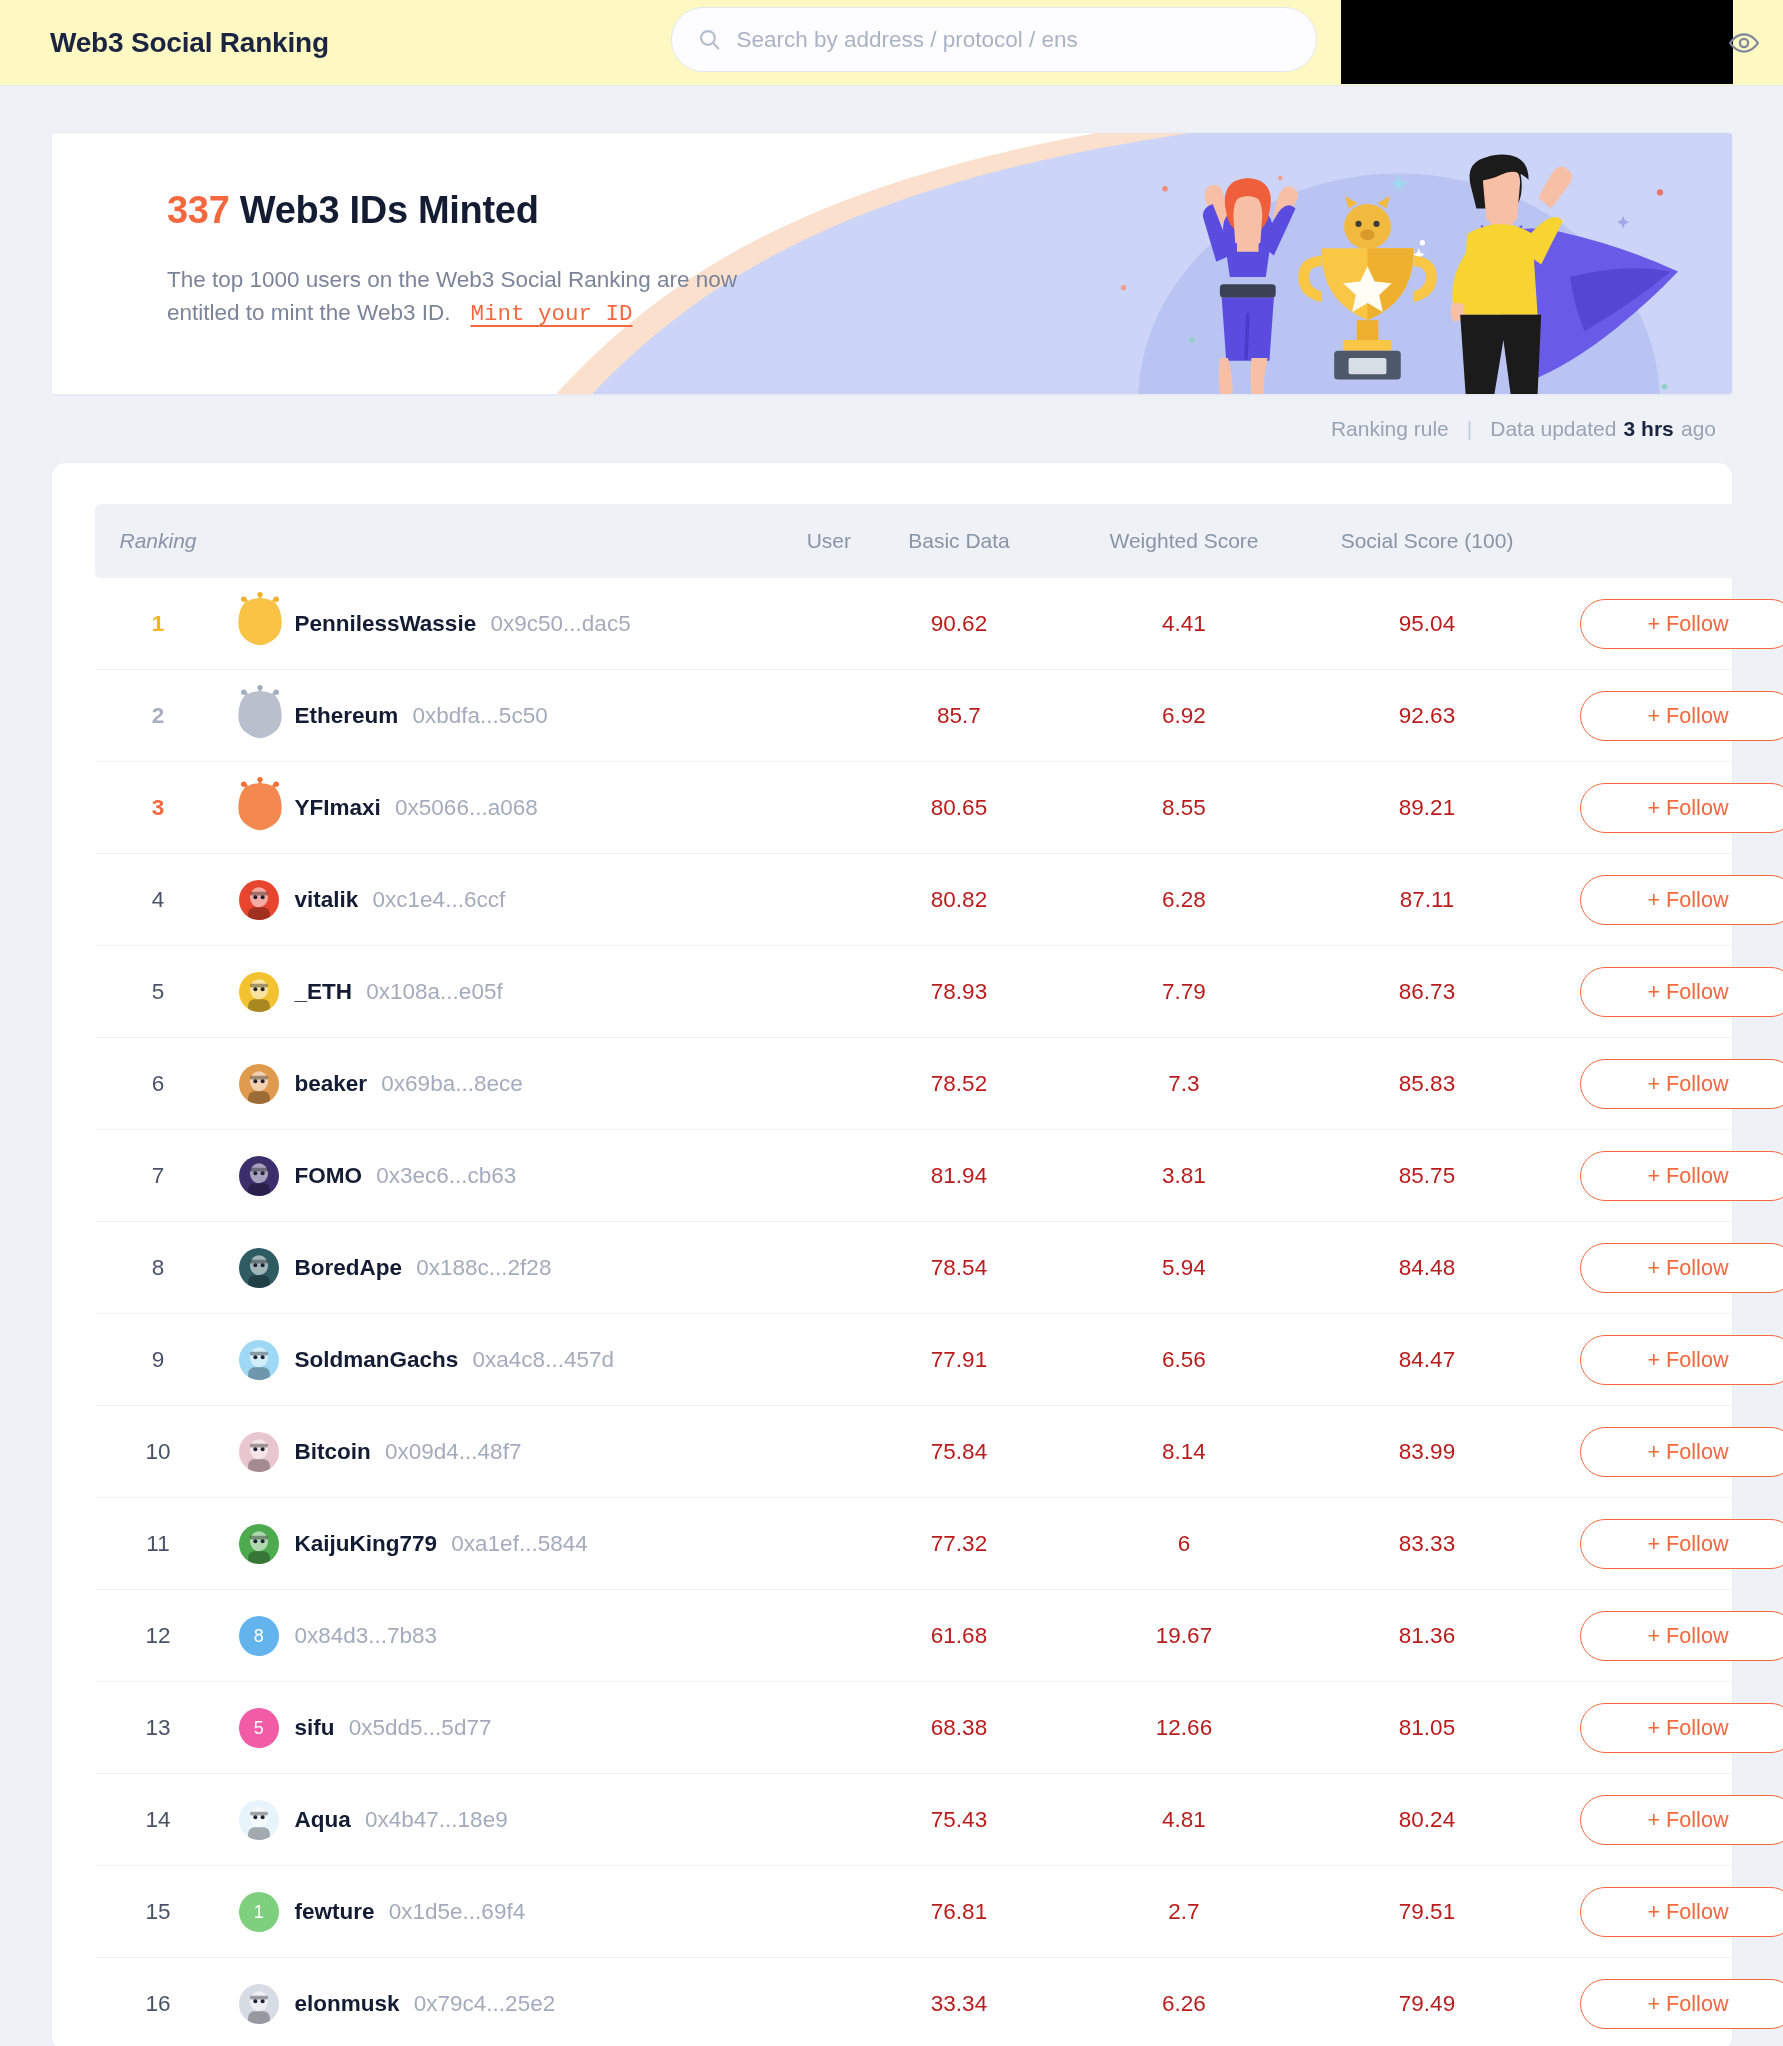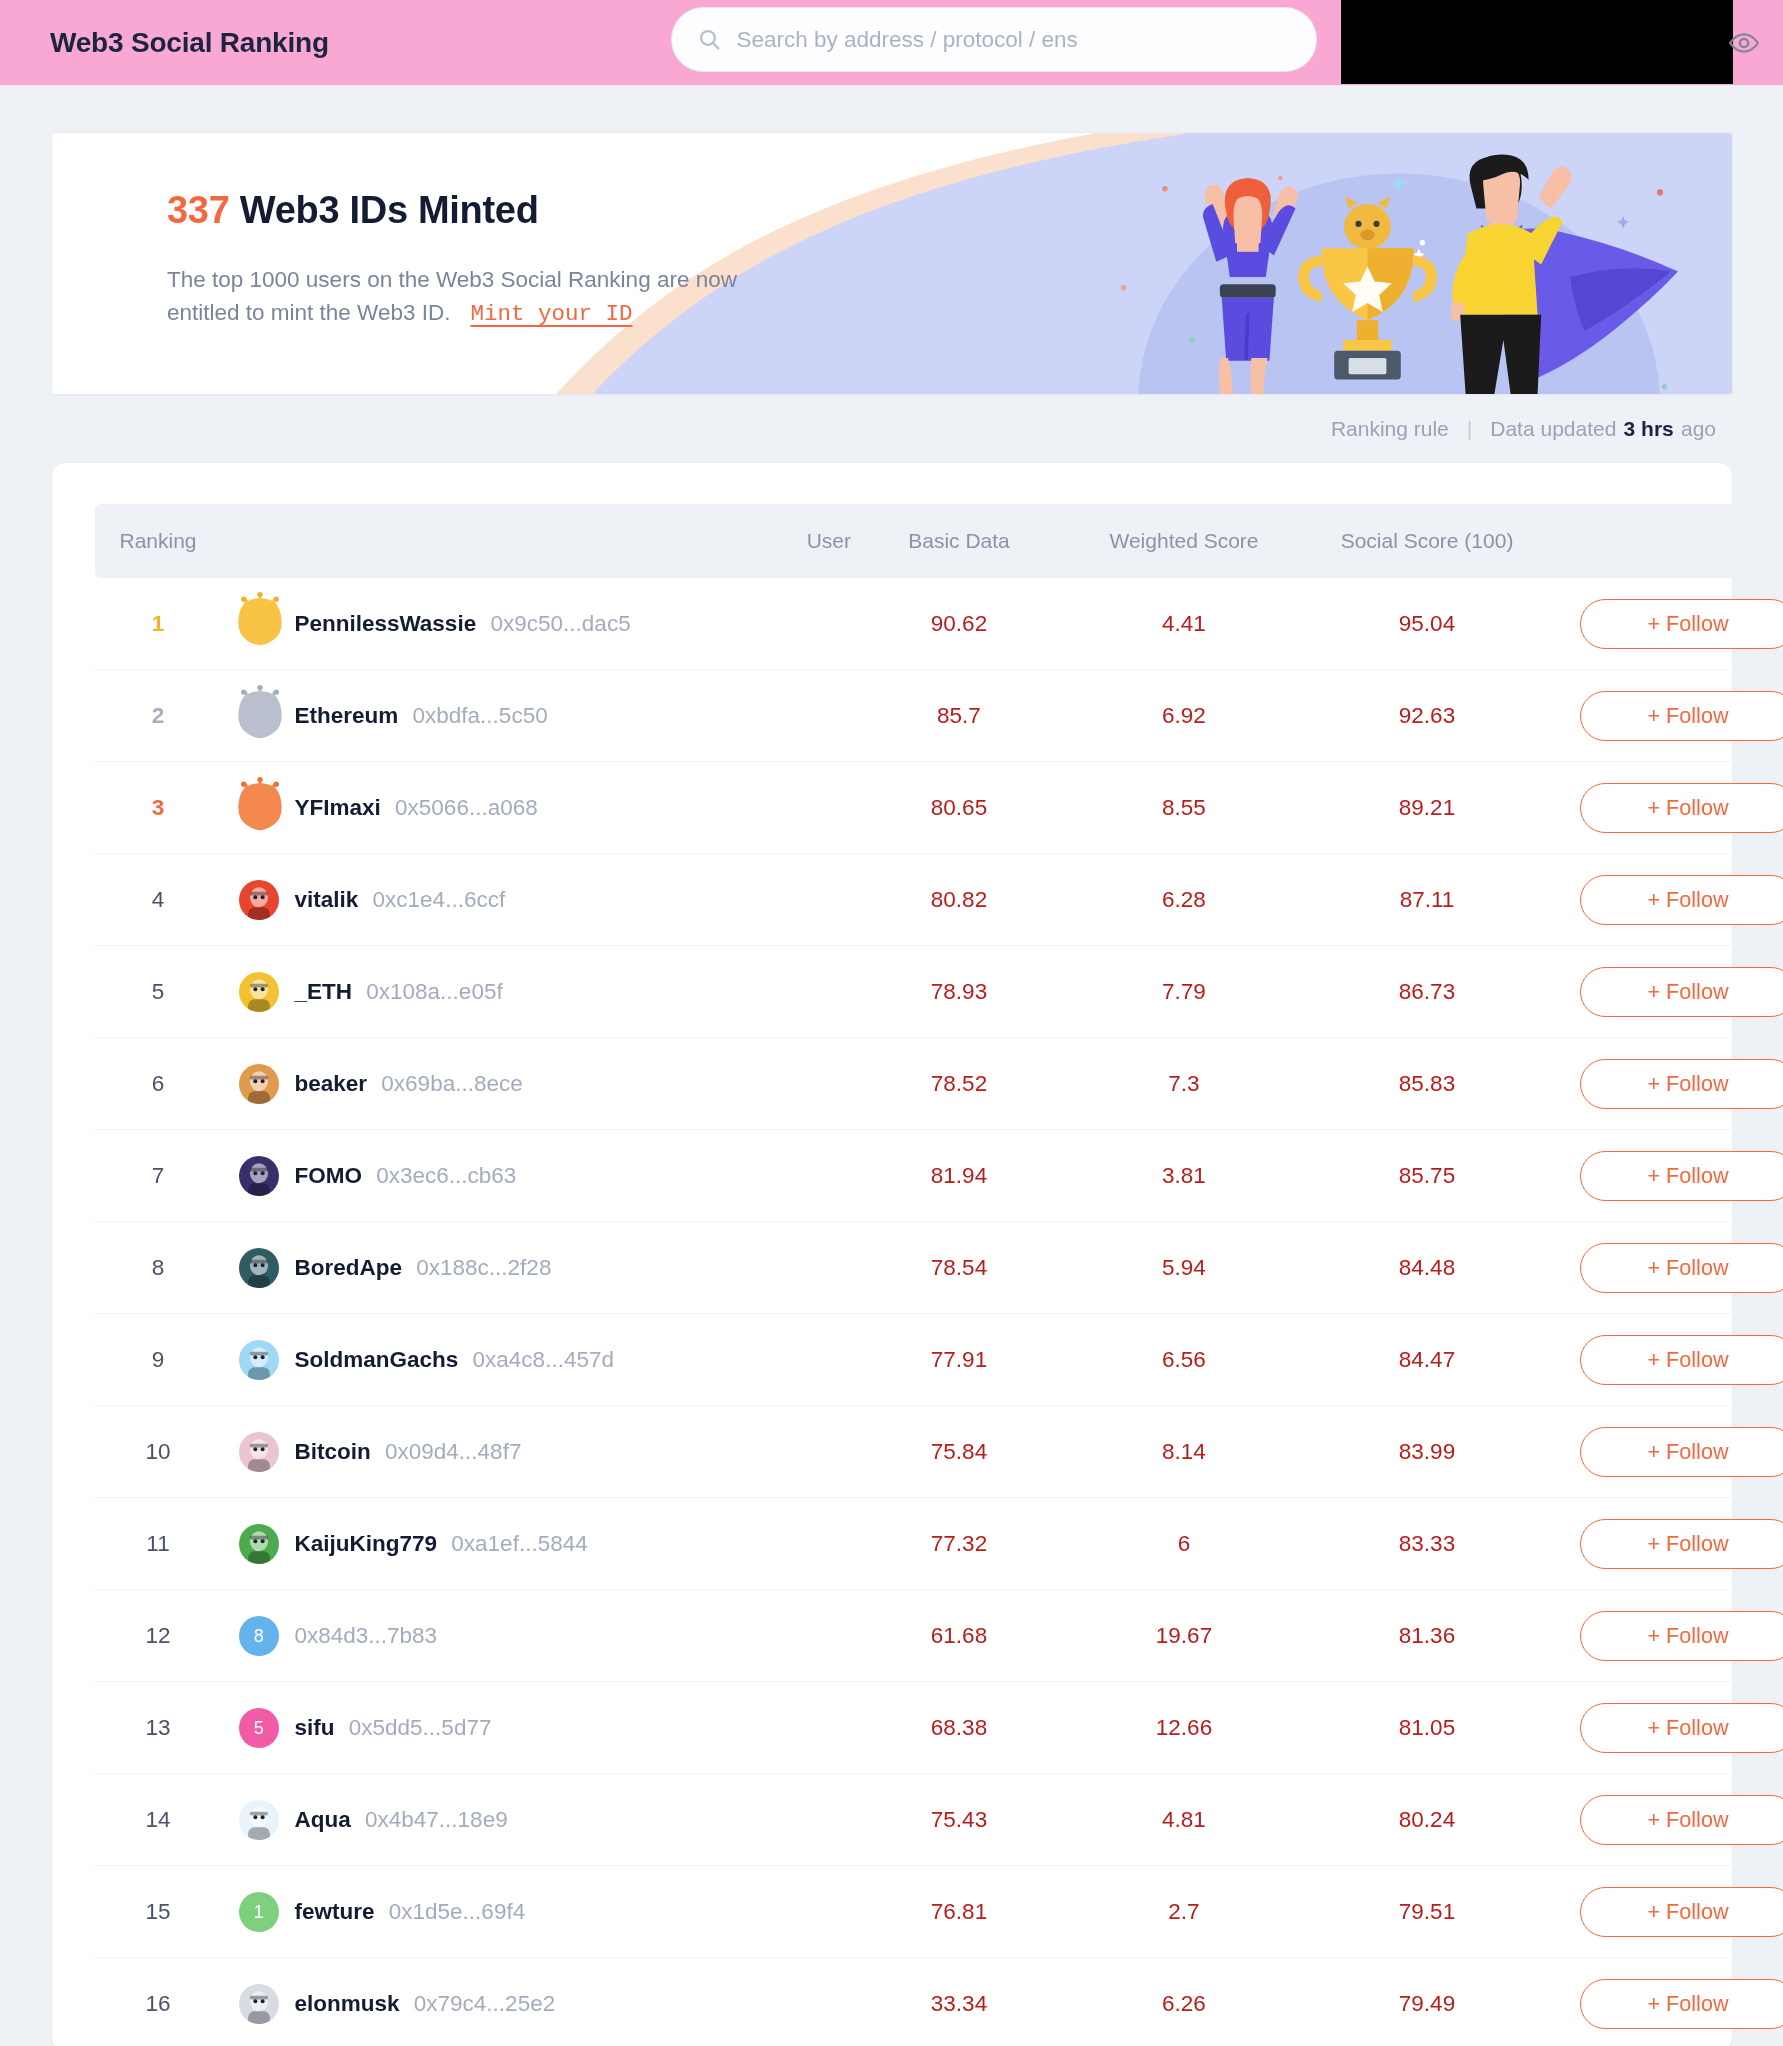--- a/index.html
+++ b/index.html
@@ -7,21 +7,21 @@
     width: 1784px;
     background: #eef1f6;
     font-family: "Liberation Sans", sans-serif;
     -webkit-font-smoothing: antialiased;
   }
 
   
   .topbar {
     position: relative;
     height: 86px;
-    background: #f9a8d4;
+    background: #fef9c3;
     border-bottom: 0.9px solid #e7ebf1;
     display: flex;
     align-items: center;
   }
   .brand {
     margin-left: 50px;
     font-size: 28px;
     font-weight: 700;
     color: #1b2440;
     letter-spacing: -0.2px;
@@ -154,21 +154,21 @@
     color: #8b94a7;
     text-align: center;
     padding: 25px 0;
   }
   thead th.c-rank { width: 126px; }
   thead th.c-user { width: 630px; text-align: right; padding-left: 16px; }
   thead th.c-basic { width: 216px; }
   thead th.c-weight { width: 234px; }
   thead th.c-social { width: 252px; }
   thead th.c-act { width: 270px; }
-  thead th:first-child { border-radius: 5.4px 0 0 5.4px; }
+  thead th:first-child { border-radius: 5.4px 0 0 5.4px; font-style: italic; }
   thead th:last-child { border-radius: 0 5.4px 5.4px 0; }
 
   tbody tr { border-bottom: 0.9px solid #f0f2f6; }
   tbody td { padding: 0; height: 92px; vertical-align: middle; text-align: center; }
 
   .rank {
     font-size: 22.5px;
     color: #4a5268;
     font-weight: 400;
   }

